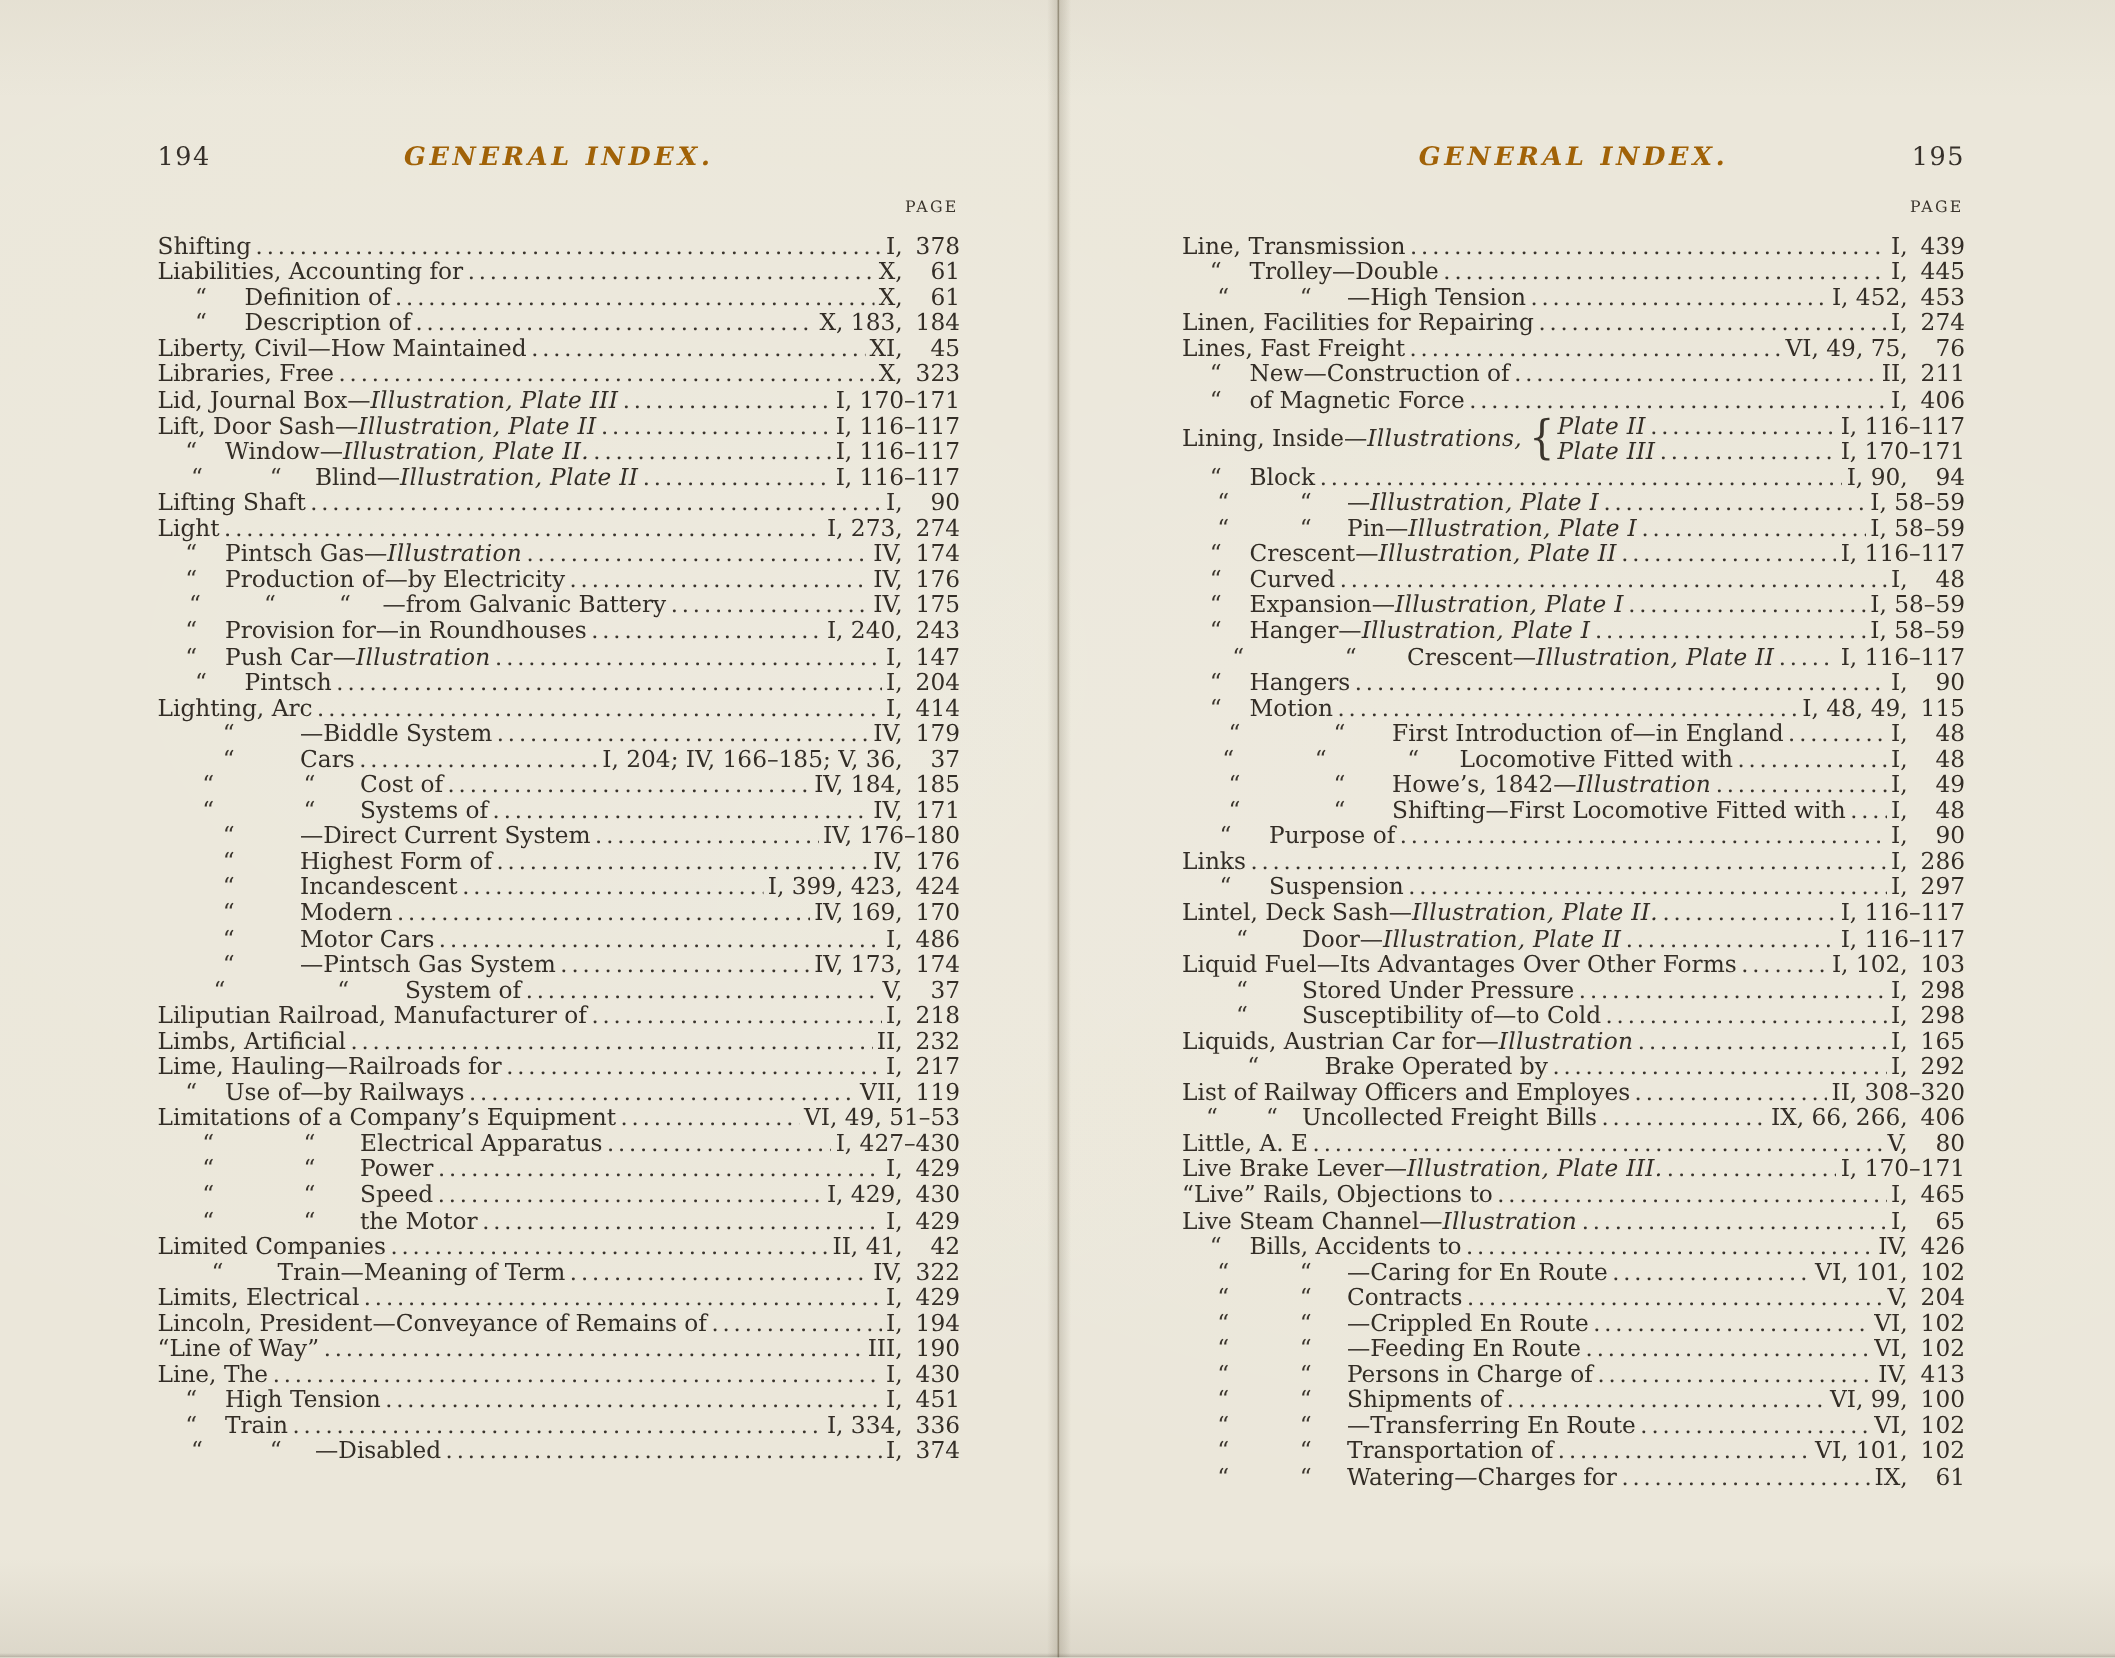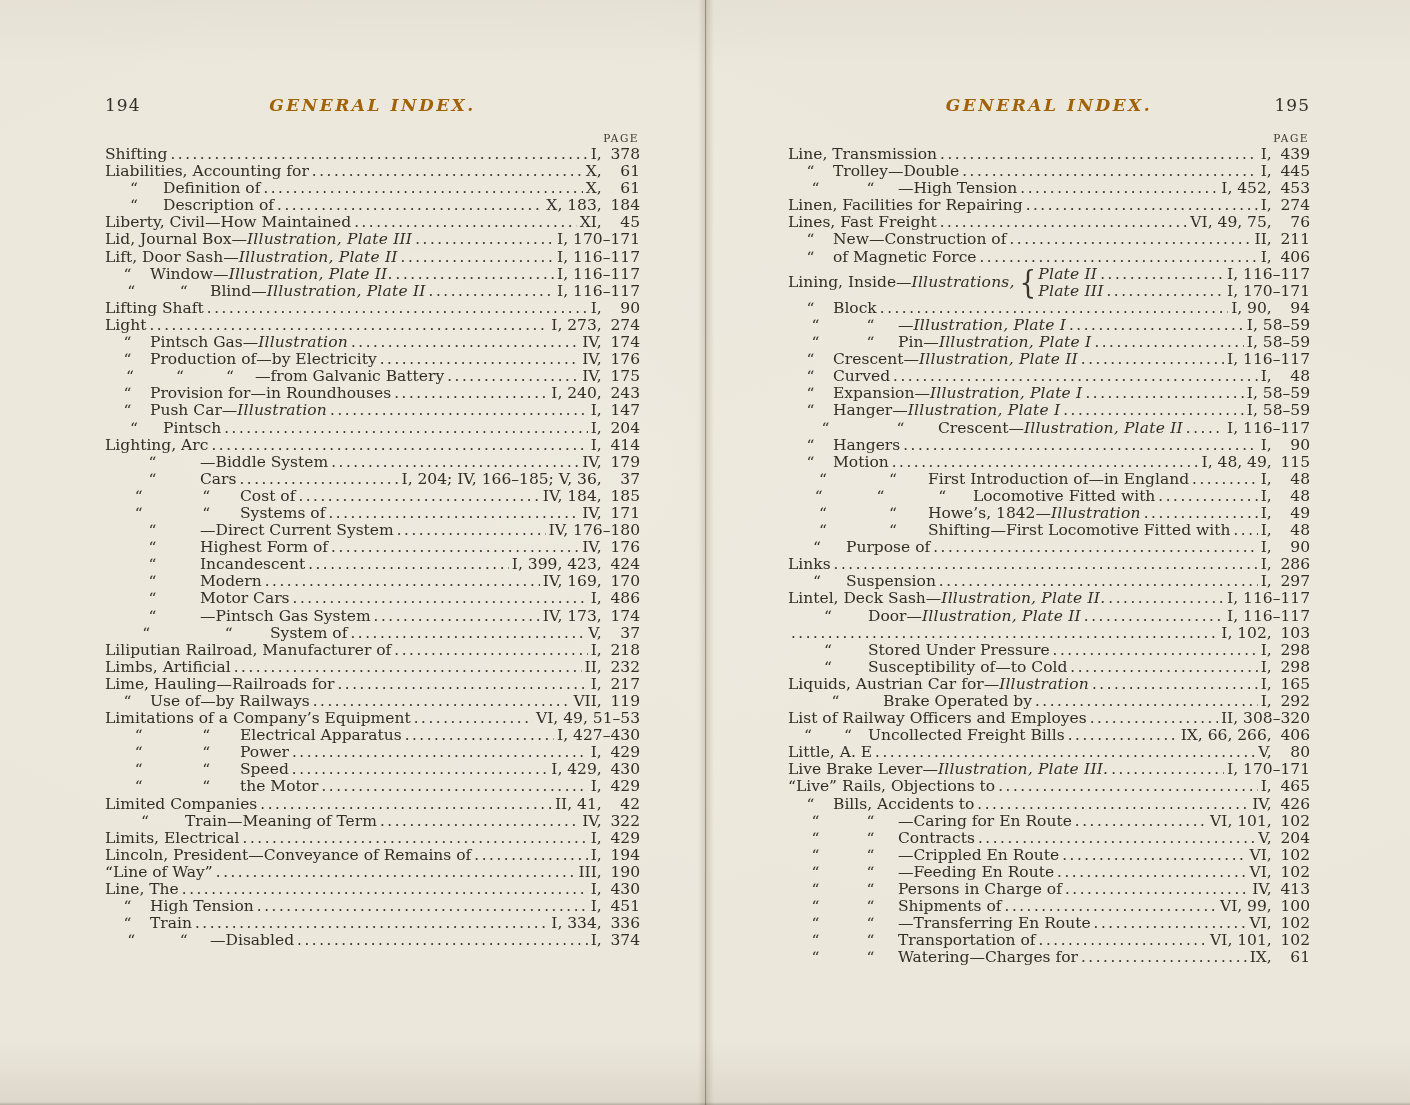--- a/index.html
+++ b/index.html
@@ -37,21 +37,21 @@
   .page-num{font-size:17px;letter-spacing:1px;color:#36302a;}
   .running-title{
     position:absolute;left:0;right:0;text-align:center;
     font-style:italic;font-weight:bold;font-size:17px;letter-spacing:2.5px;
     color:#a16207;
   }
   .page-left  .page-num{margin-right:auto;}
   .page-right .page-num{margin-left:auto;}
   .col-label{
     text-align:right;font-size:10.5px;letter-spacing:1.5px;
-    margin-top:11px;margin-bottom:2px;padding-right:1px;color:#3a342c;
+    margin-top:11px;margin-bottom:12px;padding-right:1px;color:#3a342c;
   }
   .entries{font-size:15.5px;line-height:17.1px;}
   .row{display:flex;align-items:baseline;white-space:nowrap;}
   .lead{display:inline-flex;flex:0 0 auto;justify-content:space-around;}
   .dit{font-size:15.5px;color:#3a342c;}
   .txt{flex:0 0 auto;}
   .txt i{letter-spacing:0.2px;}
   .dots{flex:1 1 auto;overflow:hidden;min-width:0;margin:0 3px;color:#3a342c;}
   .dots::after{
     content:"........................................................................................................";
@@ -110,20 +110,25 @@
         <span class="txt"><span>Description of</span></span>
         <span class="dots"></span>
         <span class="ref"><span class="rv">X, 183, </span><span class="rn">184</span></span>
       </div>
       <div class="row">
         <span class="txt"><span>Liberty, Civil—How Maintained</span></span>
         <span class="dots"></span>
         <span class="ref"><span class="rv">XI, </span><span class="rn">45</span></span>
       </div>
       <div class="row">
+        <span class="txt"><span>Libraries, Free</span></span>
+        <span class="dots"></span>
+        <span class="ref"><span class="rv">X, </span><span class="rn">323</span></span>
+      </div>
+      <div class="row">
         <span class="txt"><span>Lid, Journal Box—</span><i>Illustration, Plate III</i></span>
         <span class="dots"></span>
         <span class="ref"><span class="rv">I, </span><span class="rn">170–171</span></span>
       </div>
       <div class="row">
         <span class="txt"><span>Lift, Door Sash—</span><i>Illustration, Plate II</i></span>
         <span class="dots"></span>
         <span class="ref"><span class="rv">I, </span><span class="rn">116–117</span></span>
       </div>
       <div class="row">
@@ -643,20 +648,21 @@
       </div>
       <div class="row">
         <span class="lead" style="width: 80px;">
           <span class="dit">“</span>
         </span>
         <span class="txt"><span>Door—</span><i>Illustration, Plate II</i></span>
         <span class="dots"></span>
         <span class="ref"><span class="rv">I, </span><span class="rn">116–117</span></span>
       </div>
       <div class="row">
+        <span class="txt"><span>Liquid Fuel—Its Advantages Over Other Forms</span></span>
         <span class="dots"></span>
         <span class="ref"><span class="rv">I, 102, </span><span class="rn">103</span></span>
       </div>
       <div class="row">
         <span class="lead" style="width: 80px;">
           <span class="dit">“</span>
         </span>
         <span class="txt"><span>Stored Under Pressure</span></span>
         <span class="dots"></span>
         <span class="ref"><span class="rv">I, </span><span class="rn">298</span></span>
@@ -703,20 +709,25 @@
       </div>
       <div class="row">
         <span class="txt"><span>Live Brake Lever—</span><i>Illustration, Plate III.</i></span>
         <span class="dots"></span>
         <span class="ref"><span class="rv">I, </span><span class="rn">170–171</span></span>
       </div>
       <div class="row">
         <span class="txt"><span>“Live” Rails, Objections to</span></span>
         <span class="dots"></span>
         <span class="ref"><span class="rv">I, </span><span class="rn">465</span></span>
+      </div>
+      <div class="row">
+        <span class="txt"><span>Live Steam Channel—</span><i>Illustration</i></span>
+        <span class="dots"></span>
+        <span class="ref"><span class="rv">I, </span><span class="rn">65</span></span>
       </div>
       <div class="row">
         <span class="lead" style="width: 45px;">
           <span class="dit">“</span>
         </span>
         <span class="txt"><span>Bills, Accidents to</span></span>
         <span class="dots"></span>
         <span class="ref"><span class="rv">IV, </span><span class="rn">426</span></span>
       </div>
       <div class="row">

